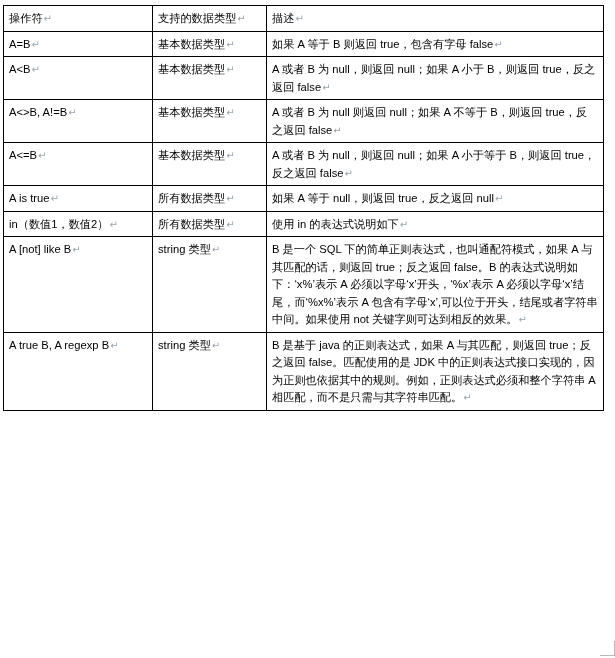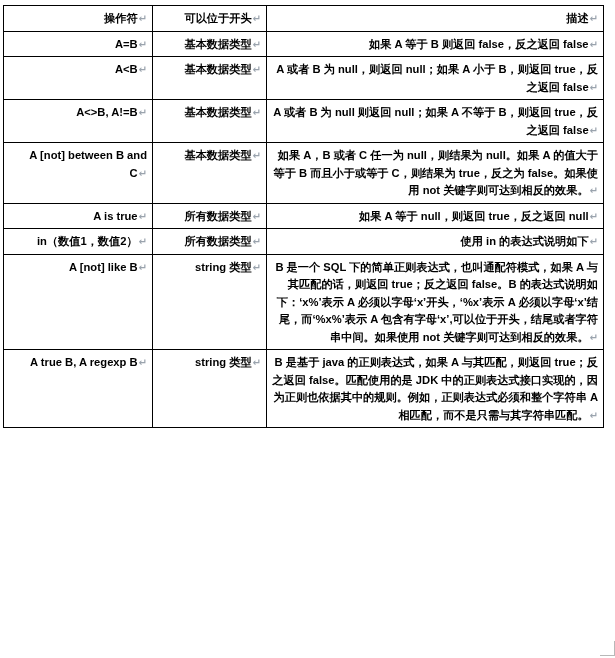--- a/index.html
+++ b/index.html
@@ -26,22 +26,22 @@
     width: 600px;
     margin: 5px 0 0 3px;
     background: #ffffff;
   }
   table.op-table td, table.op-table th {
     border: 1px solid #000000;
     vertical-align: top;
     padding: 4px 5px 3px 5px;
     font-size: 11.2px;
     line-height: 17.5px;
-    text-align: right;
-    font-weight: bold;
+    text-align: left;
+    font-weight: normal;
     word-break: break-word;
   }
   col.c-op   { width: 149px; }
   col.c-type { width: 114px; }
   col.c-desc { width: 337px; }
 
   thead th {
     font-weight: bold;
     font-size: 12.4px;
     padding-top: 3px;
@@ -77,53 +77,53 @@
 
   <table class="op-table">
     <colgroup>
       <col class="c-op">
       <col class="c-type">
       <col class="c-desc">
     </colgroup>
     <thead>
       <tr>
         <th class="head-op"><span>操作符</span><span class="pilcrow">↵</span></th>
-        <th class="head-type"><span>可以位于开头</span><span class="pilcrow">↵</span></th>
+        <th class="head-type"><span>支持的数据类型</span><span class="pilcrow">↵</span></th>
         <th class="head-desc"><span>描述</span><span class="pilcrow">↵</span></th>
       </tr>
     </thead>
     <tbody>
 
       <tr>
         <td class="cell-op"><span>A=B</span><span class="pilcrow">↵</span></td>
         <td class="cell-type"><span>基本数据类型</span><span class="pilcrow">↵</span></td>
-        <td class="cell-desc"><span>如果 A 等于 B 则返回 false，反之返回 false</span><span class="pilcrow">↵</span></td>
+        <td class="cell-desc"><span>如果 A 等于 B 则返回 true，包含有字母 false</span><span class="pilcrow">↵</span></td>
       </tr>
 
 
       <tr>
         <td class="cell-op"><span>A&lt;B</span><span class="pilcrow">↵</span></td>
         <td class="cell-type"><span>基本数据类型</span><span class="pilcrow">↵</span></td>
         <td class="cell-desc"><span>A 或者 B 为 null，则返回 null；如果 A 小于 B，则返回 true，反之返回 false</span><span class="pilcrow">↵</span></td>
       </tr>
 
       <tr>
         <td class="cell-op"><span>A&lt;&gt;B, A!=B</span><span class="pilcrow">↵</span></td>
         <td class="cell-type"><span>基本数据类型</span><span class="pilcrow">↵</span></td>
         <td class="cell-desc"><span>A 或者 B 为 null 则返回 null；如果 A 不等于 B，则返回 true，反之返回 false</span><span class="pilcrow">↵</span></td>
       </tr>
 
+      <tr>
+        <td class="cell-op"><span>A&lt;=B</span><span class="pilcrow">↵</span></td>
+        <td class="cell-type"><span>基本数据类型</span><span class="pilcrow">↵</span></td>
+        <td class="cell-desc"><span>A 或者 B 为 null，则返回 null；如果 A 小于等于 B，则返回 true，反之返回 false</span><span class="pilcrow">↵</span></td>
+      </tr>
 
 
 
-      <tr>
-        <td class="cell-op"><span>A [not] between B and C</span><span class="pilcrow">↵</span></td>
-        <td class="cell-type"><span>基本数据类型</span><span class="pilcrow">↵</span></td>
-        <td class="cell-desc"><span>如果 A，B 或者 C 任一为 null，则结果为 null。如果 A 的值大于等于 B 而且小于或等于 C，则结果为 true，反之为 false。如果使用 not 关键字则可达到相反的效果。</span><span class="pilcrow">↵</span></td>
-      </tr>
 
       <tr>
         <td class="cell-op"><span>A is true</span><span class="pilcrow">↵</span></td>
         <td class="cell-type"><span>所有数据类型</span><span class="pilcrow">↵</span></td>
         <td class="cell-desc"><span>如果 A 等于 null，则返回 true，反之返回 null</span><span class="pilcrow">↵</span></td>
       </tr>
 
 
       <tr>
         <td class="cell-op"><span>in（数值1，数值2）</span><span class="pilcrow">↵</span></td>

